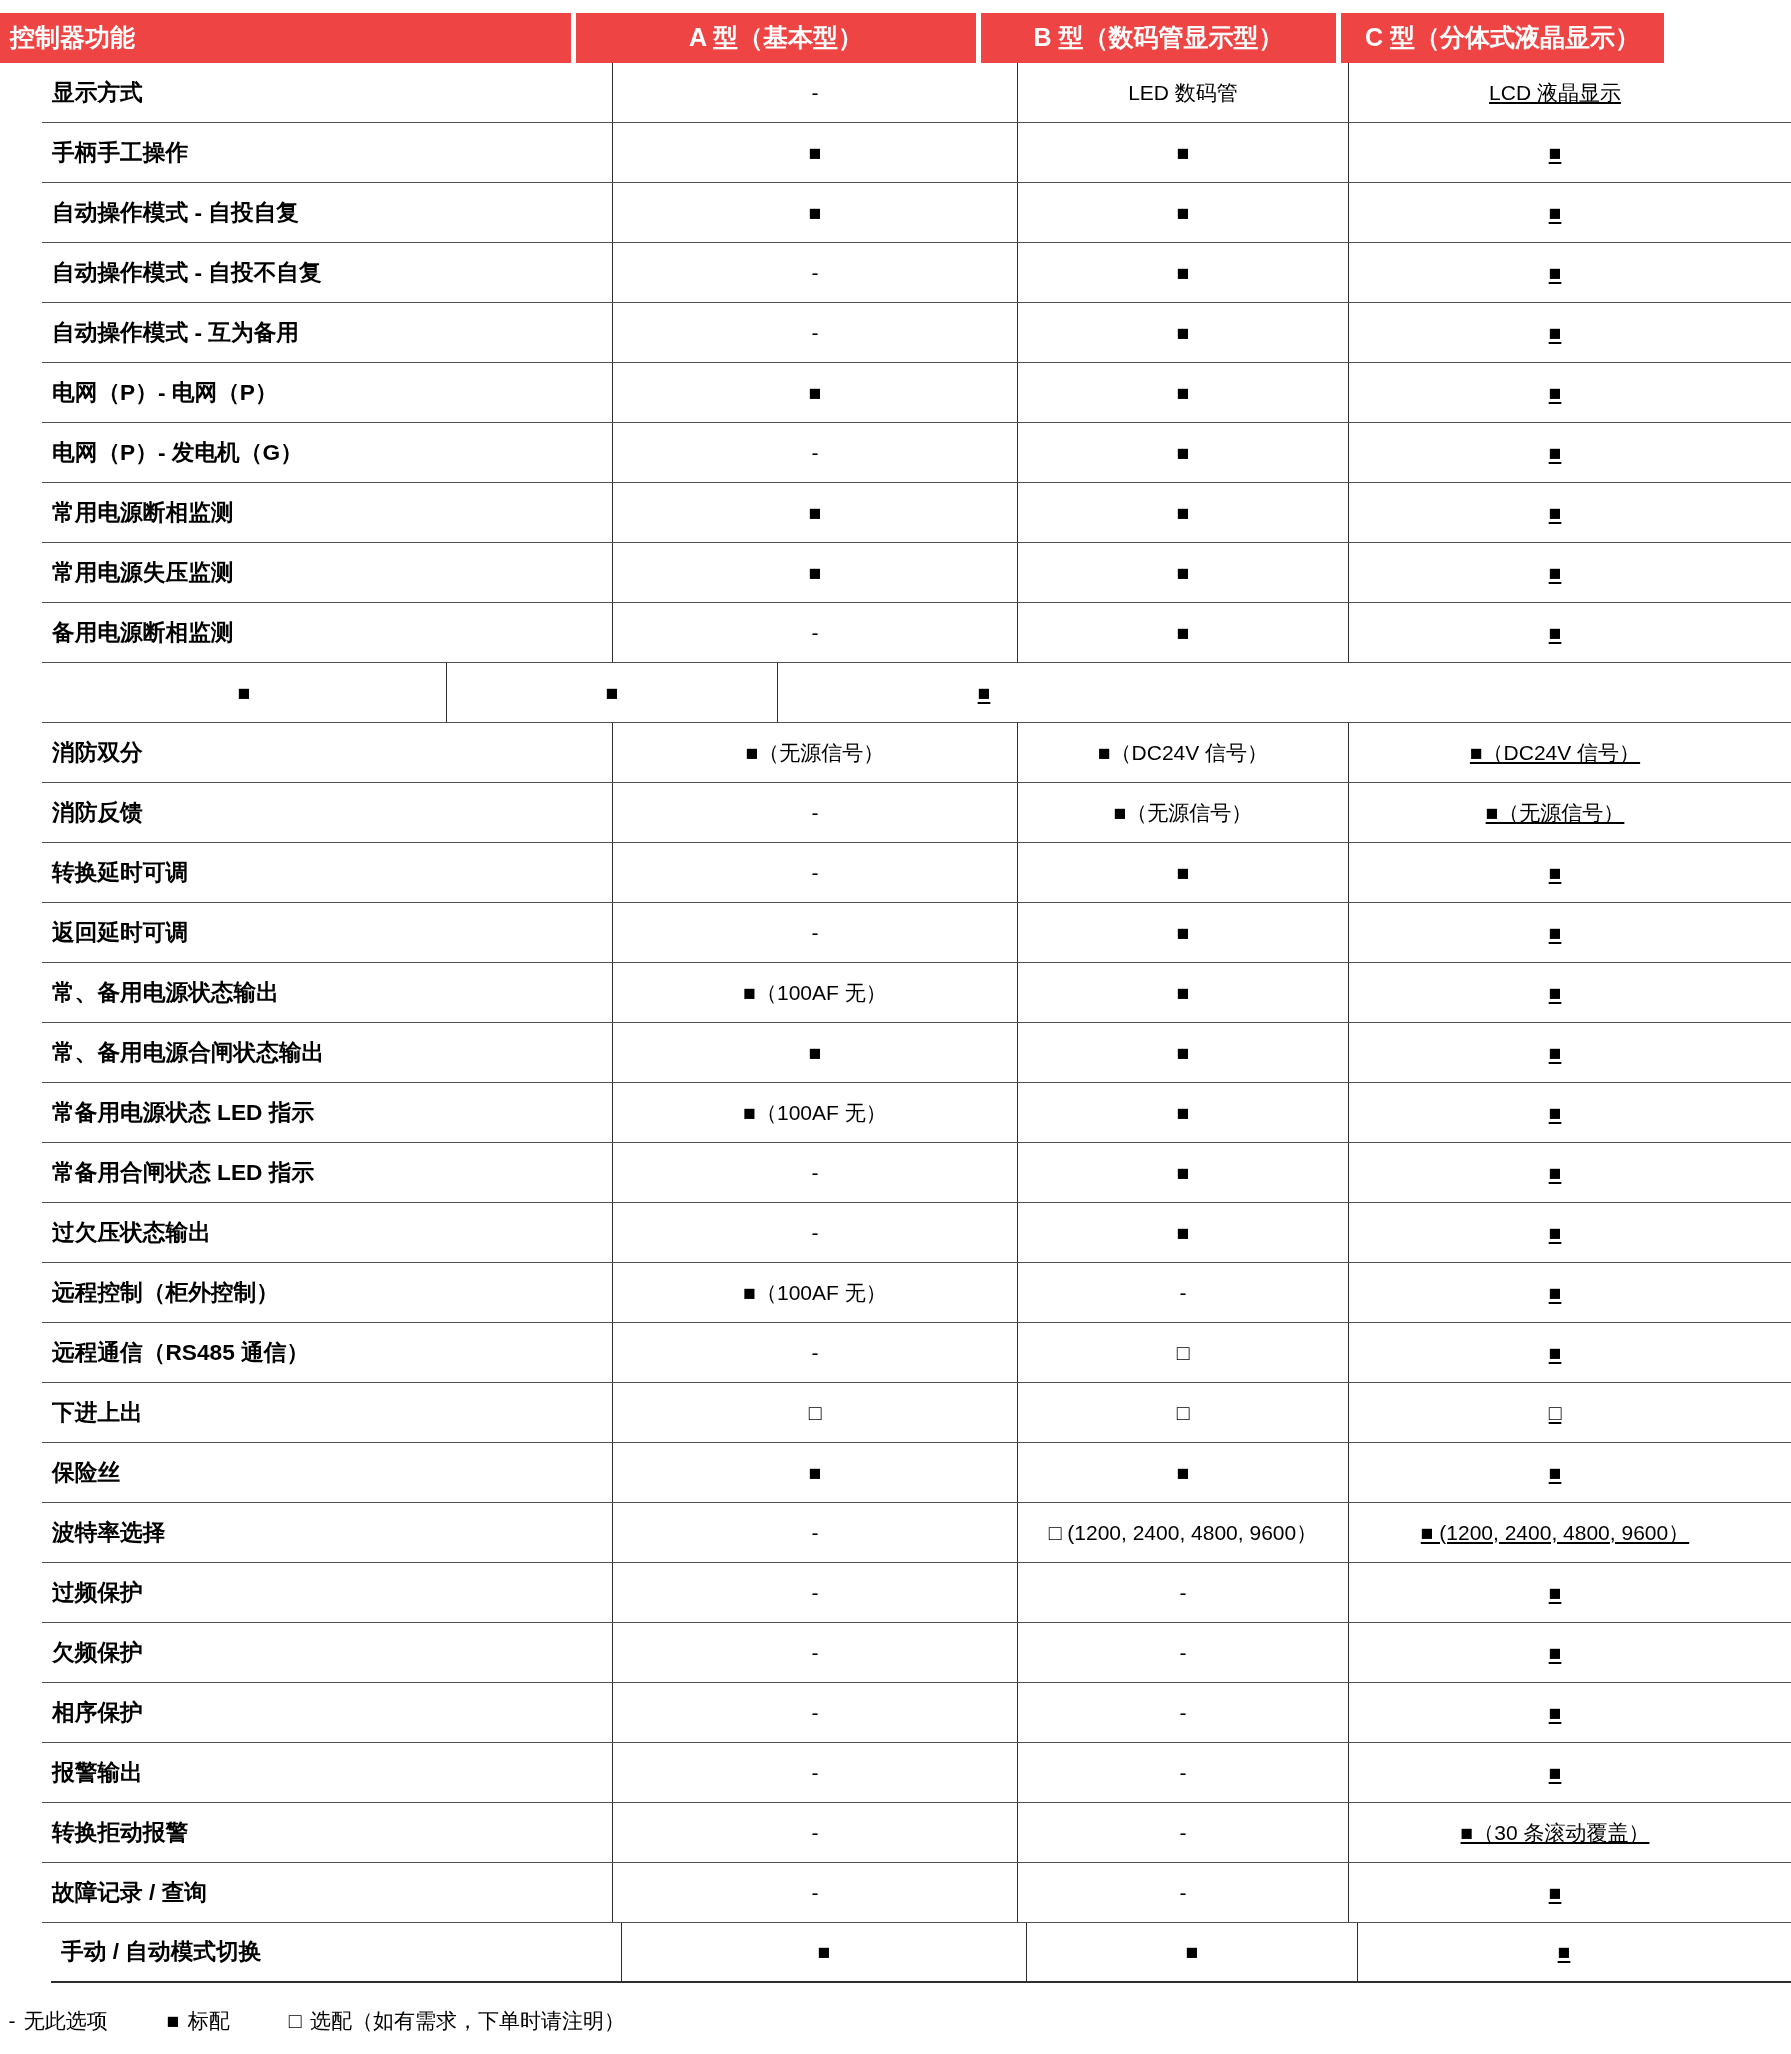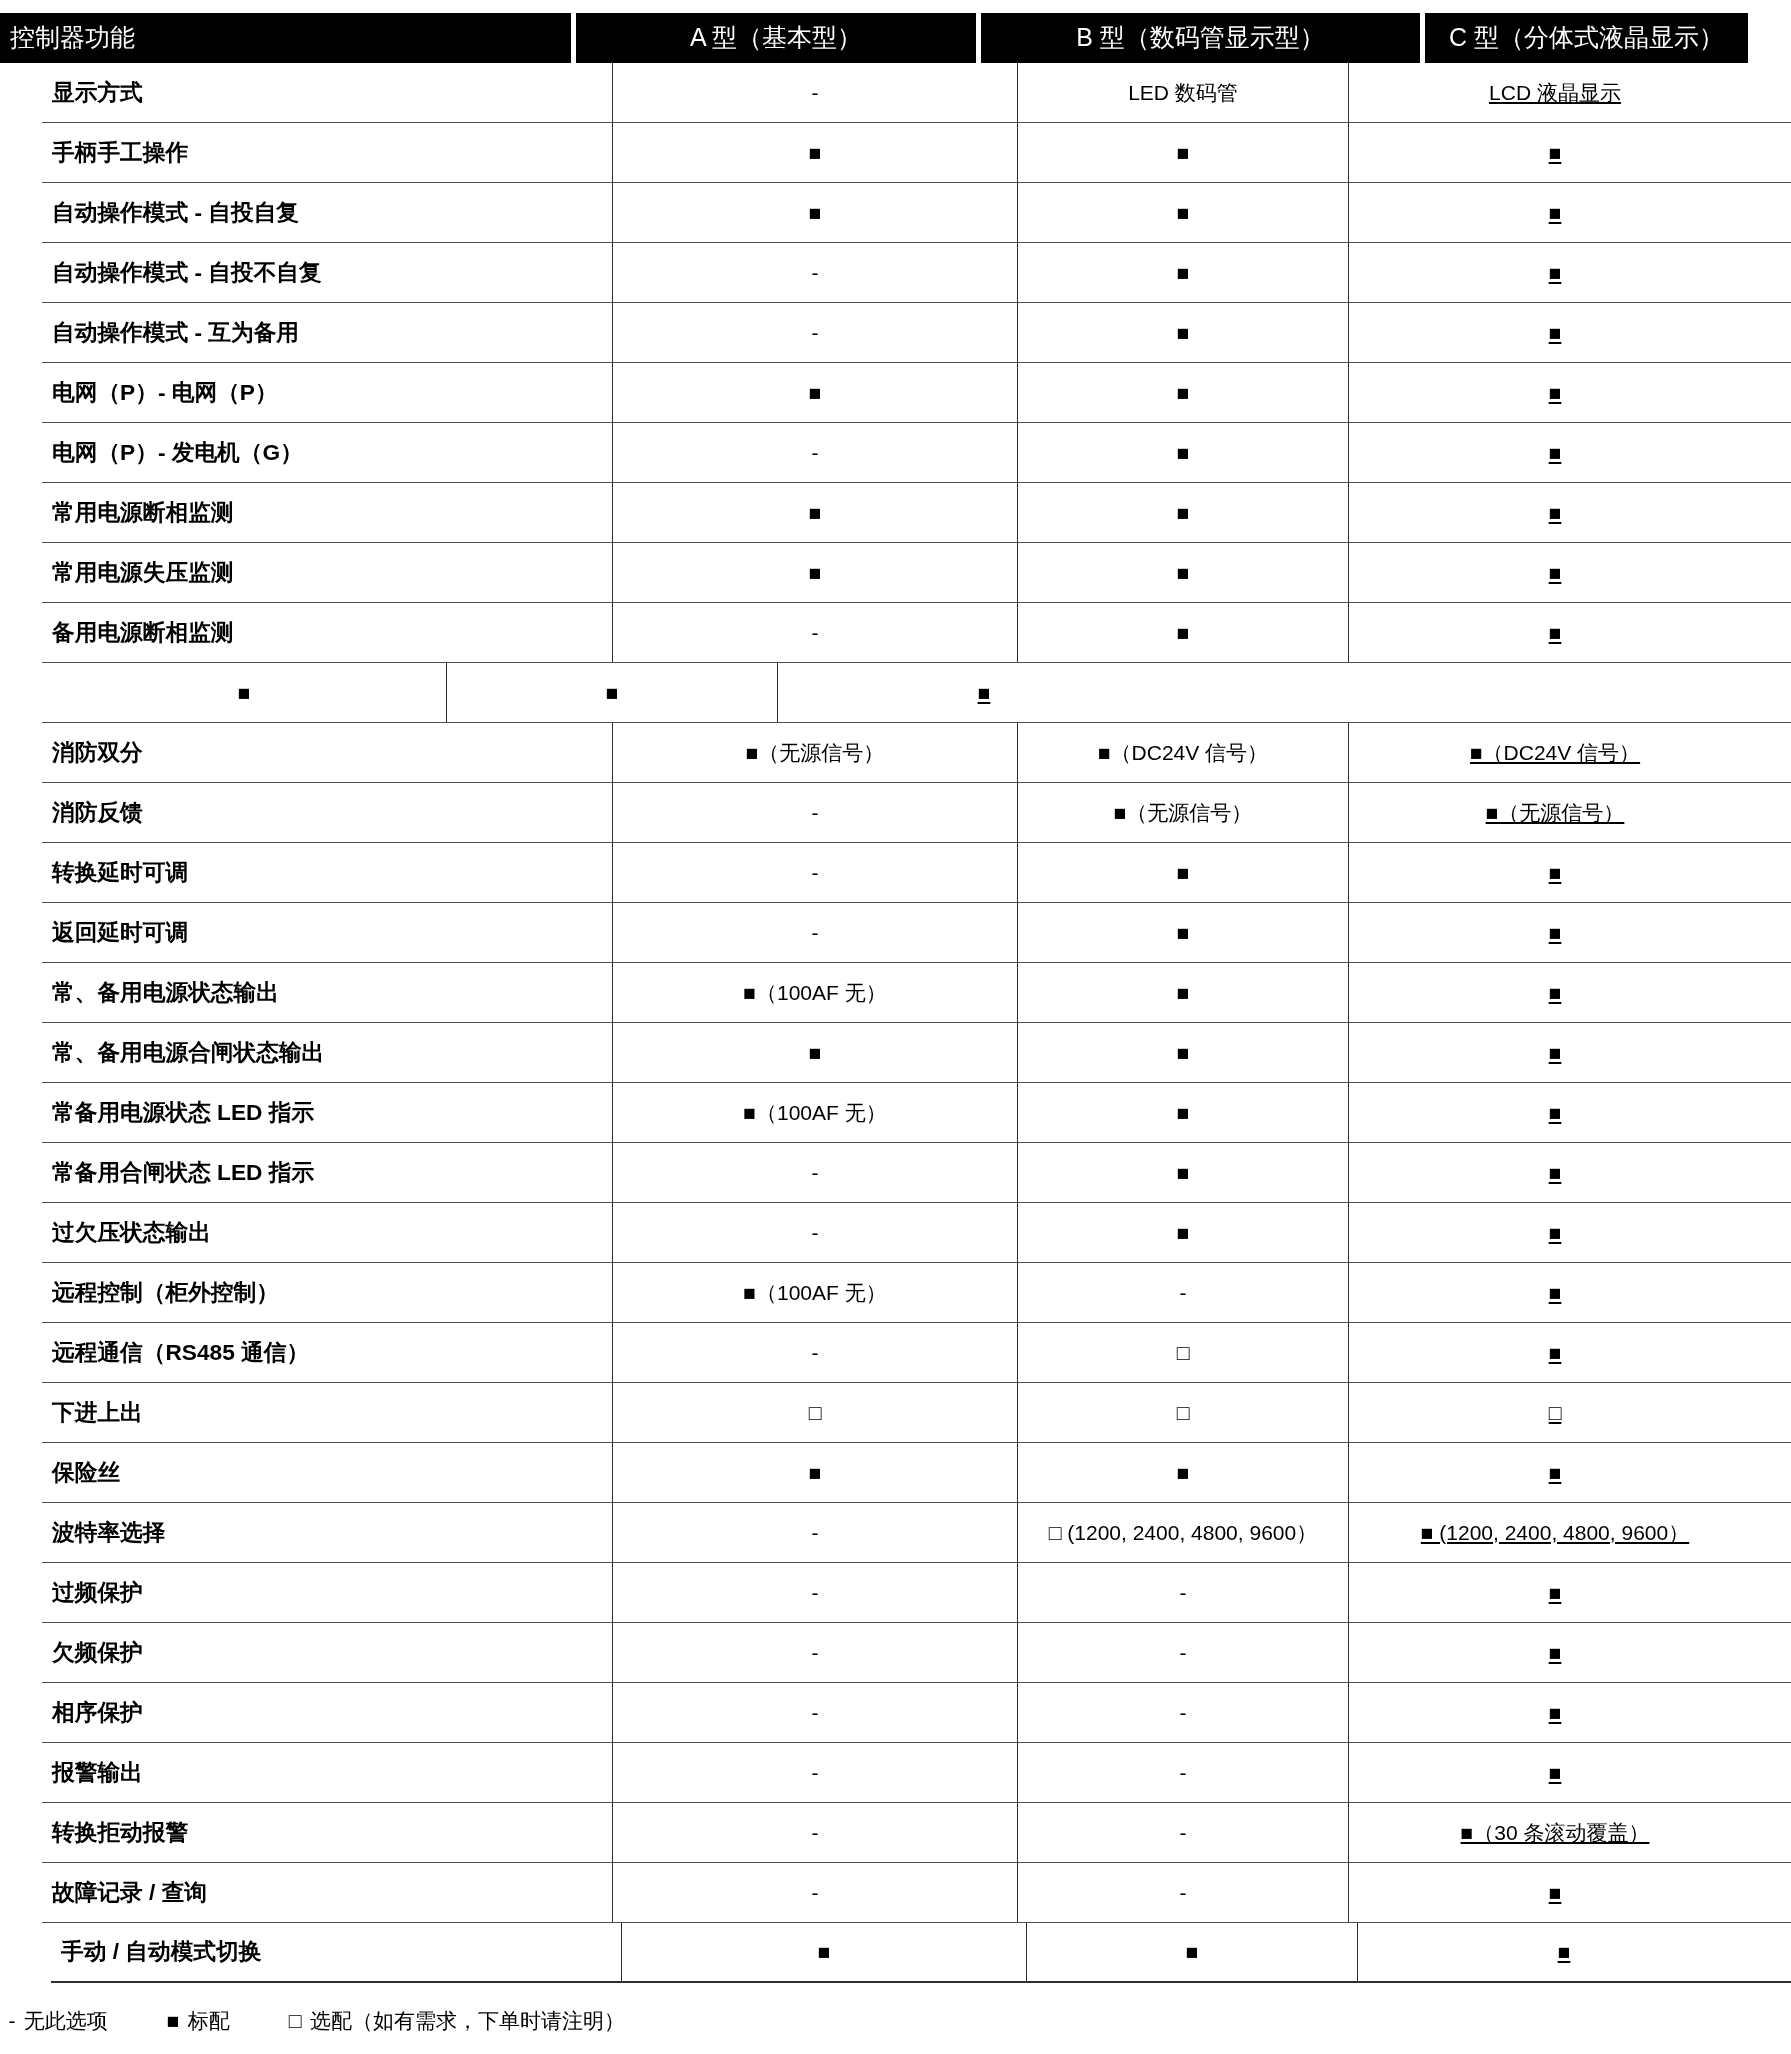--- a/index.html
+++ b/index.html
@@ -7,28 +7,28 @@
     position:relative;
     width:1791px;height:2055px;
     background:#ffffff;
     font-family:"Liberation Sans","DejaVu Sans",sans-serif;
     color:#000;
     overflow:hidden;
   }
   .table{position:absolute;top:12.6px;left:0;width:1791px;}
   .header-row{display:flex;height:50px;}
   .hcell{
-    background:#000000;color:#ffffff;
-    font-weight:normal;font-size:25px;
+    background:#ef4444;color:#ffffff;
+    font-weight:bold;font-size:25px;
     display:flex;align-items:center;justify-content:center;
     box-sizing:border-box;
   }
   .hcell.c1{width:571px;justify-content:flex-start;padding-left:10px;}
   .hcell.c2{width:405px;border-left:5.9px solid #ffffff;}
-  .hcell.c3{width:444px;border-left:5.9px solid #ffffff;}
+  .hcell.c3{width:360px;border-left:5.9px solid #ffffff;}
   .hcell.c4{width:328px;border-left:5.9px solid #ffffff;}
   .rows{width:1791px;padding-left:42px;}
   .row{display:flex;height:60px;border-bottom:1.7px solid #505050;box-sizing:border-box;}
   .row:last-child{border-bottom:2.5px solid #2e2e2e;margin-left:9px;}
   .cell{
     display:flex;align-items:center;justify-content:center;
     box-sizing:border-box;font-size:21px;line-height:1;
     white-space:nowrap;
   }
   .cell.feature{

